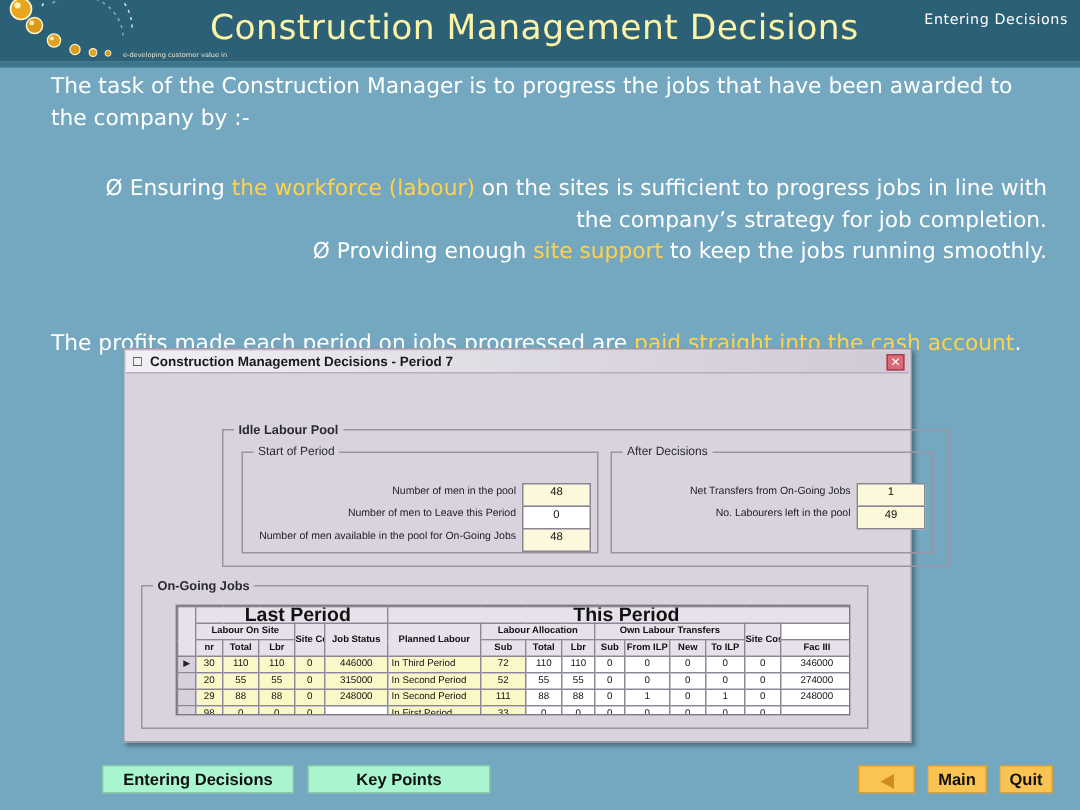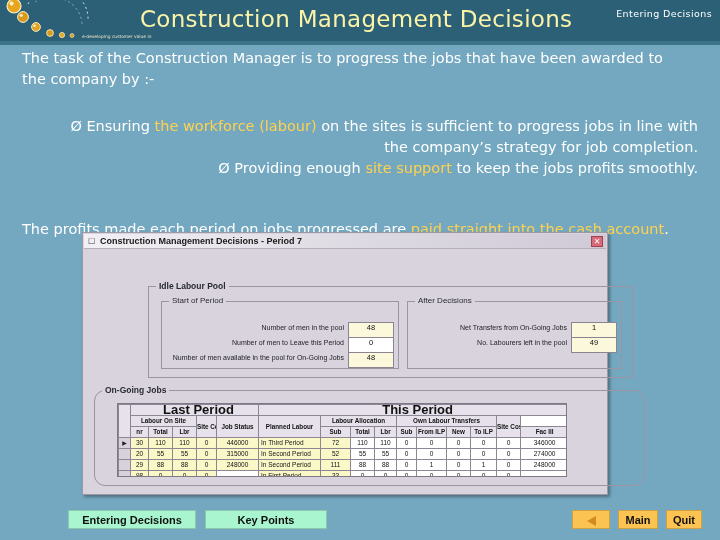--- a/index.html
+++ b/index.html
@@ -41,21 +41,21 @@
   }
 
   
   .copy {
     position:absolute; left:22px; top:48px; width:676px;
     color:#ffffff;
     font-family:"DejaVu Sans", sans-serif;
     font-size:14.5px;
     line-height:21px;
   }
-  .copy p { margin:0 0 0 0; }
+  .copy p { margin:0 0 0 12px; }
   .hi { color:#ffd24d; }
   .gap-md { height:26px; }
   .bullet-row { display:block;text-align:right; }
   .bullet { font-family:"DejaVu Sans", sans-serif; }
 
   
   .appwin {
     position:absolute; left:82px; top:232px; width:526px; height:263px;
     background:#d8d3dd;
     border:1px solid #9e98a6;
@@ -115,21 +115,21 @@
     font-family:"Liberation Sans", sans-serif;
   }
   .field-box {
     position:absolute; right:6px; top:0; width:46px; height:16px;
     border:1px solid #8b8593; background:#fbf8dc;
     font-size:7.5px; color:#111; line-height:10px;
     text-align:center; font-family:"Liberation Sans", sans-serif;
   }
   .field-box.white { background:#ffffff; }
 
-  .ongoing { left:10px; top:140px; width:551px; height:96px;border-radius:11px; }
+  .ongoing { left:10px; top:140px; width:485px; height:96px; }
 
   
   .gridwrap {
     position:absolute; left:22px; top:12px; width:450px; height:74px;
     background:#ffffff; border:1px solid #7e7887;
     overflow:hidden;
   }
   table.grid {
     border-collapse:collapse; width:100%;
     font-size:6.5px; color:#111;
@@ -203,21 +203,21 @@
   <div class="gap-md"></div>
 
   <p class="bullet-row">
     <span class="bullet">Ø</span>
     <span>Ensuring </span><span class="hi">the workforce (labour)</span><span> on the sites is sufficient to progress jobs in line with</span><br>
     <span>the company’s strategy for job completion.</span>
   </p>
 
   <p class="bullet-row">
     <span class="bullet">Ø</span>
-    <span>Providing enough </span><span class="hi">site support</span><span> to keep the jobs profits smoothly.</span>
+    <span>Providing enough </span><span class="hi">site support</span><span> to keep the jobs running smoothly.</span>
   </p>
 
   <div class="gap-md"></div>
   <div style="height:14px"></div>
 
   <p>
     <span>The profits made each period on jobs progressed are </span><span class="hi">paid straight into the cash account</span><span>.</span>
   </p>
 </div>
 

